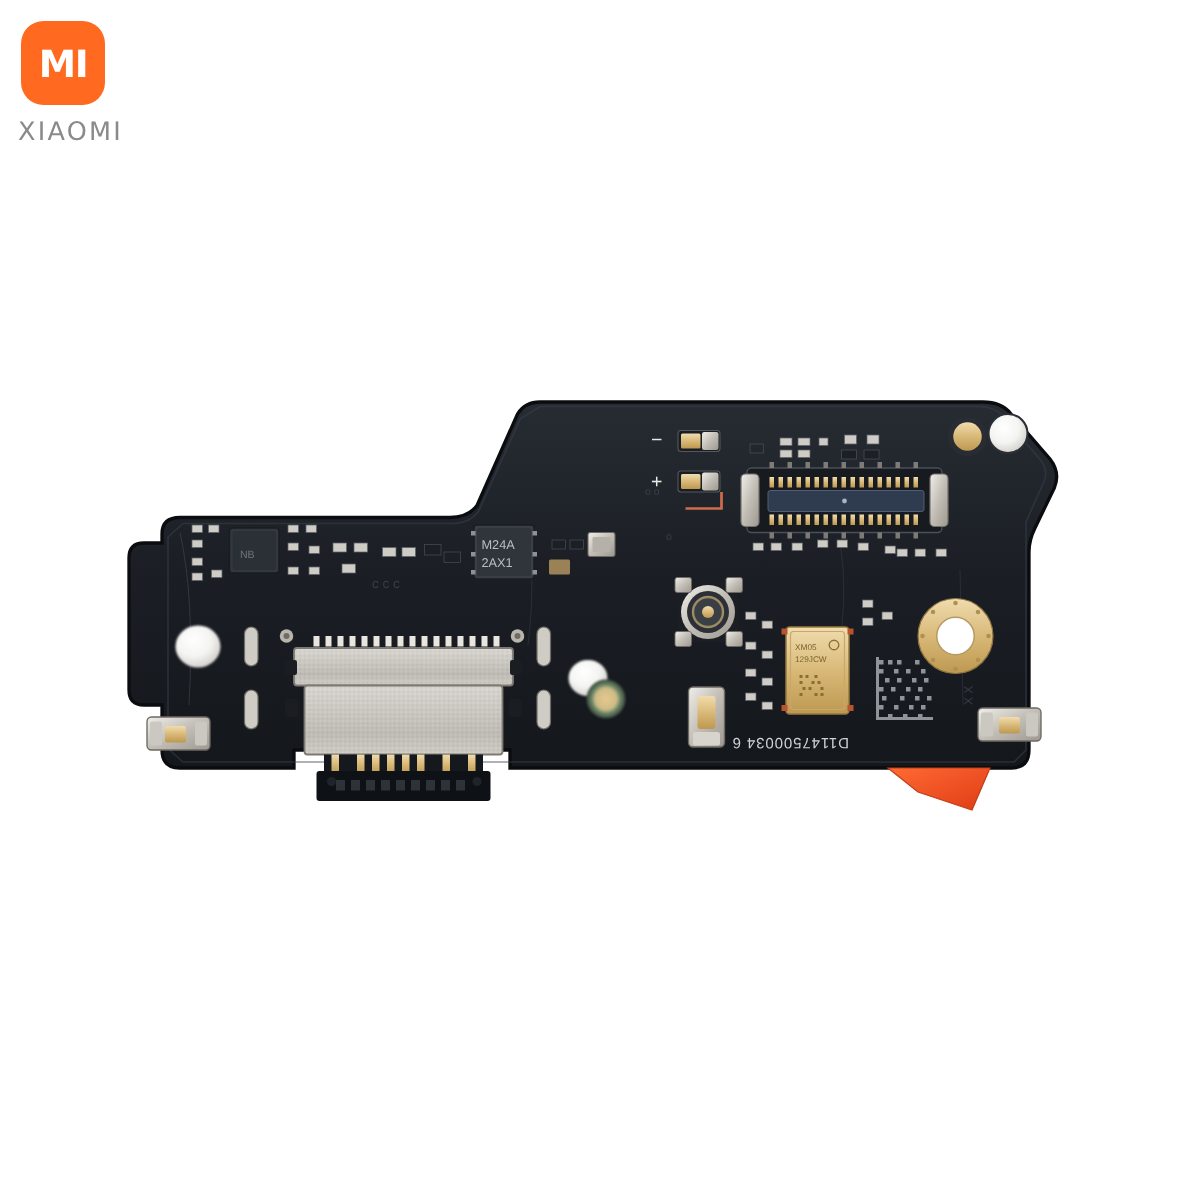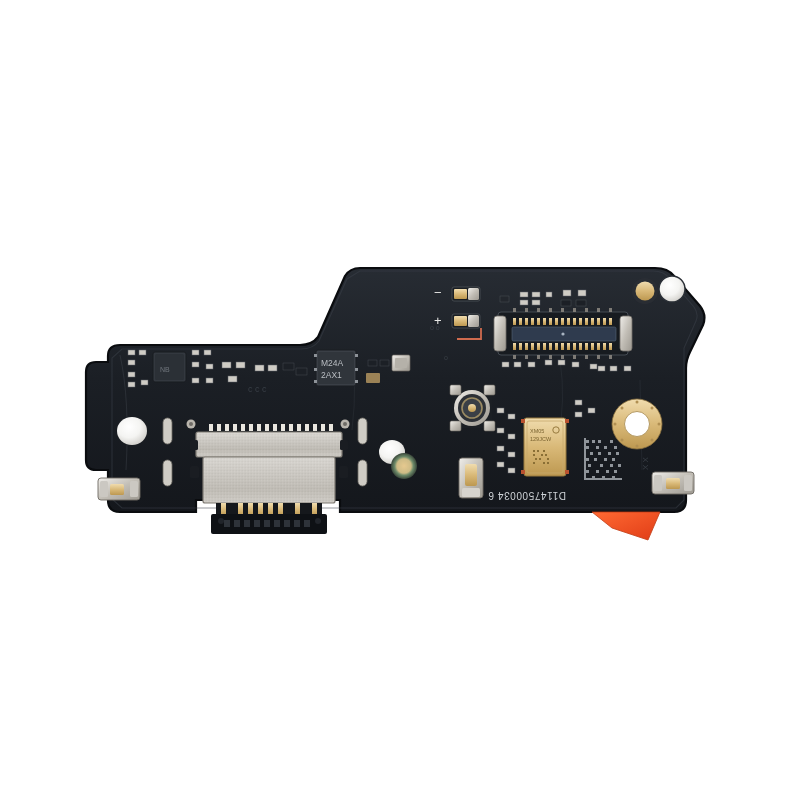--- a/index.html
+++ b/index.html
@@ -34,20 +34,26 @@
   
   #board-wrap{position:absolute;left:0;top:0;width:800px;height:800px;}
   svg{display:block;}
   text{font-family:"Liberation Sans", sans-serif;}
 </style>
 </head>
 <body style="background: rgb(255, 255, 255);">
 
 <div id="stage">
 
+  <div class="brand">
+    <div class="brand-mark" id="mi-mark" style="background: rgb(255, 106, 32);">
+      <div class="brand-mark-text">MI</div>
+    </div>
+    <div class="brand-word" style="color: rgb(138, 138, 138);">XIAOMI</div>
+  </div>
 
   <div id="board-wrap">
   <svg width="800" height="800" viewBox="0 0 800 800" xmlns="http://www.w3.org/2000/svg">
     <defs>
       <linearGradient id="pcbGrad" x1="0" y1="0" x2="0" y2="1">
         <stop offset="0%" stop-color="#272c33"></stop>
         <stop offset="45%" stop-color="#1b1f25"></stop>
         <stop offset="100%" stop-color="#14171c"></stop>
       </linearGradient>
       <linearGradient id="metalGrad" x1="0" y1="0" x2="0" y2="1">

